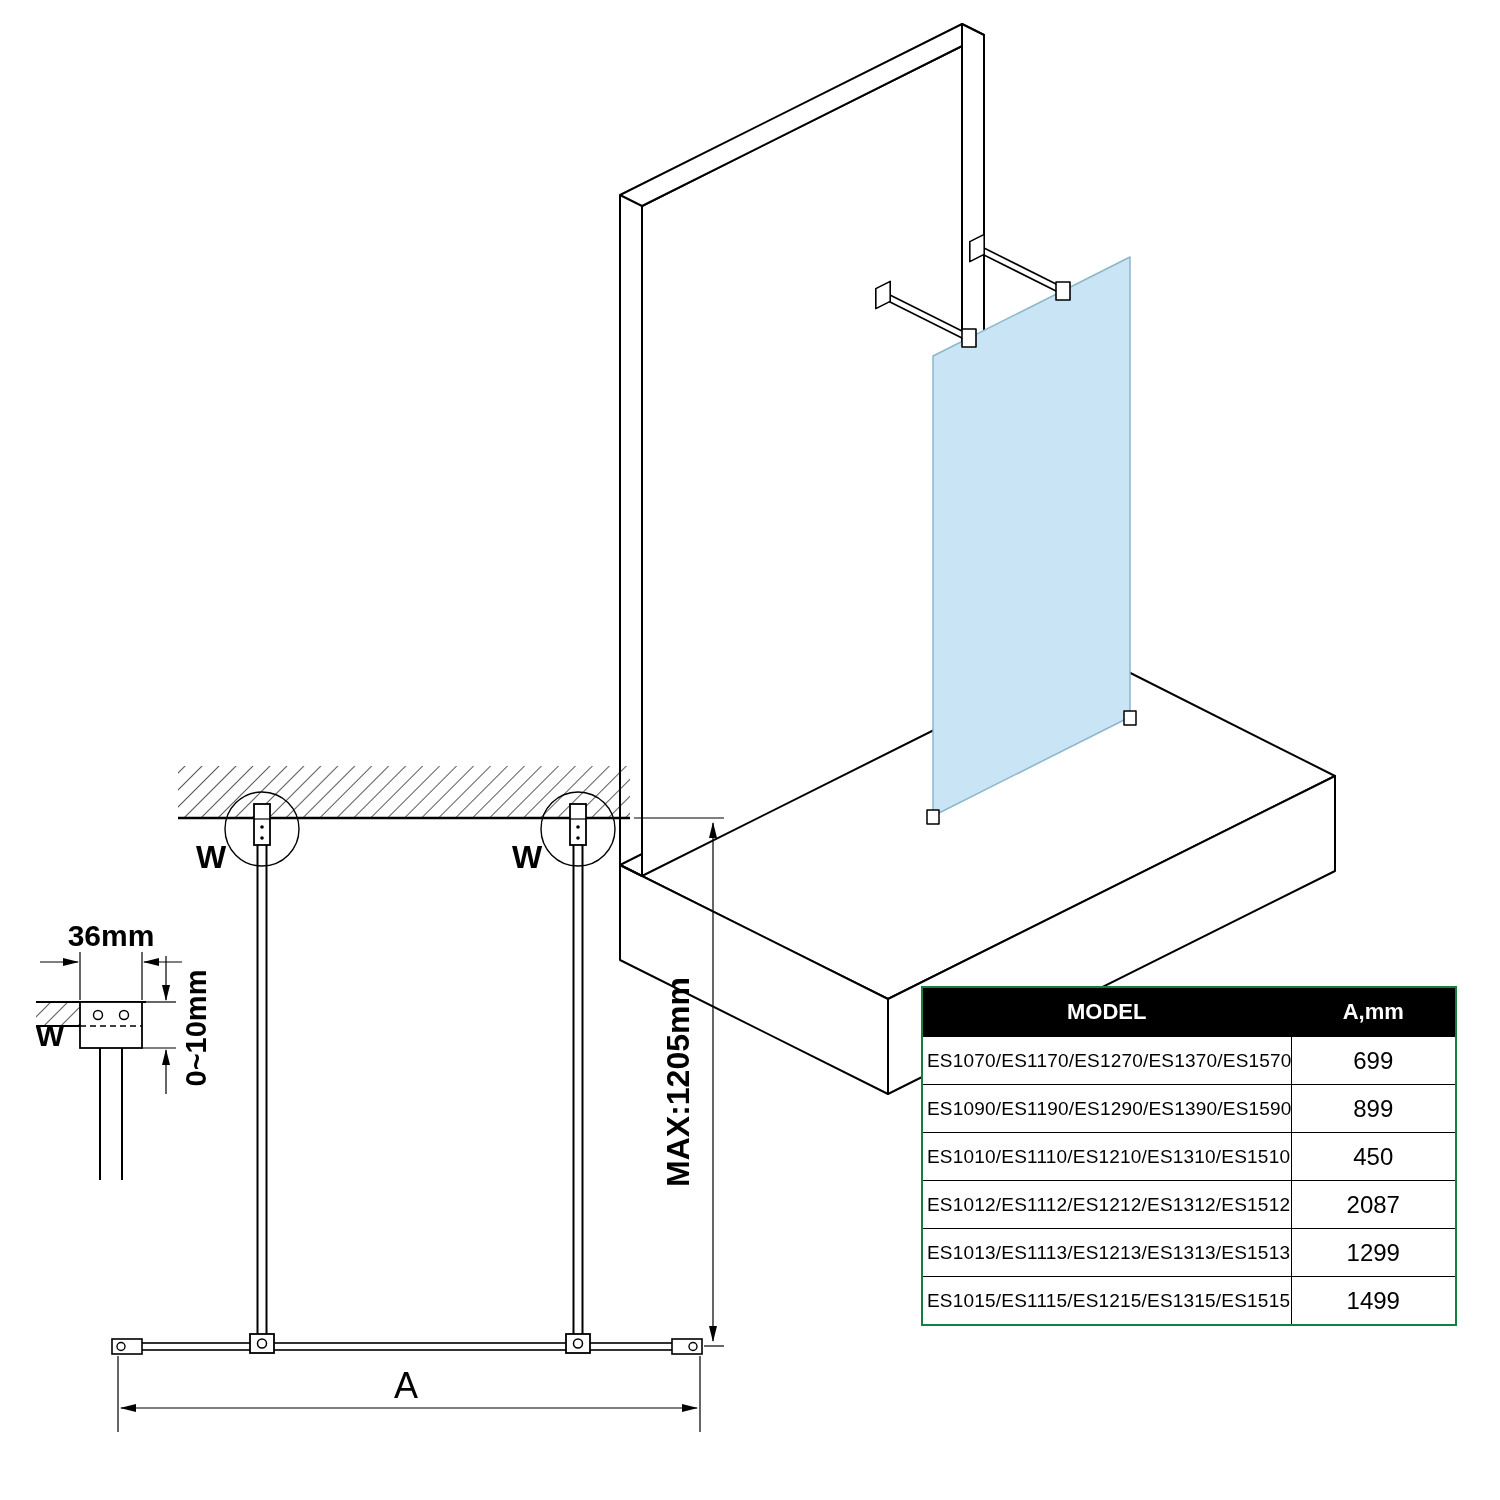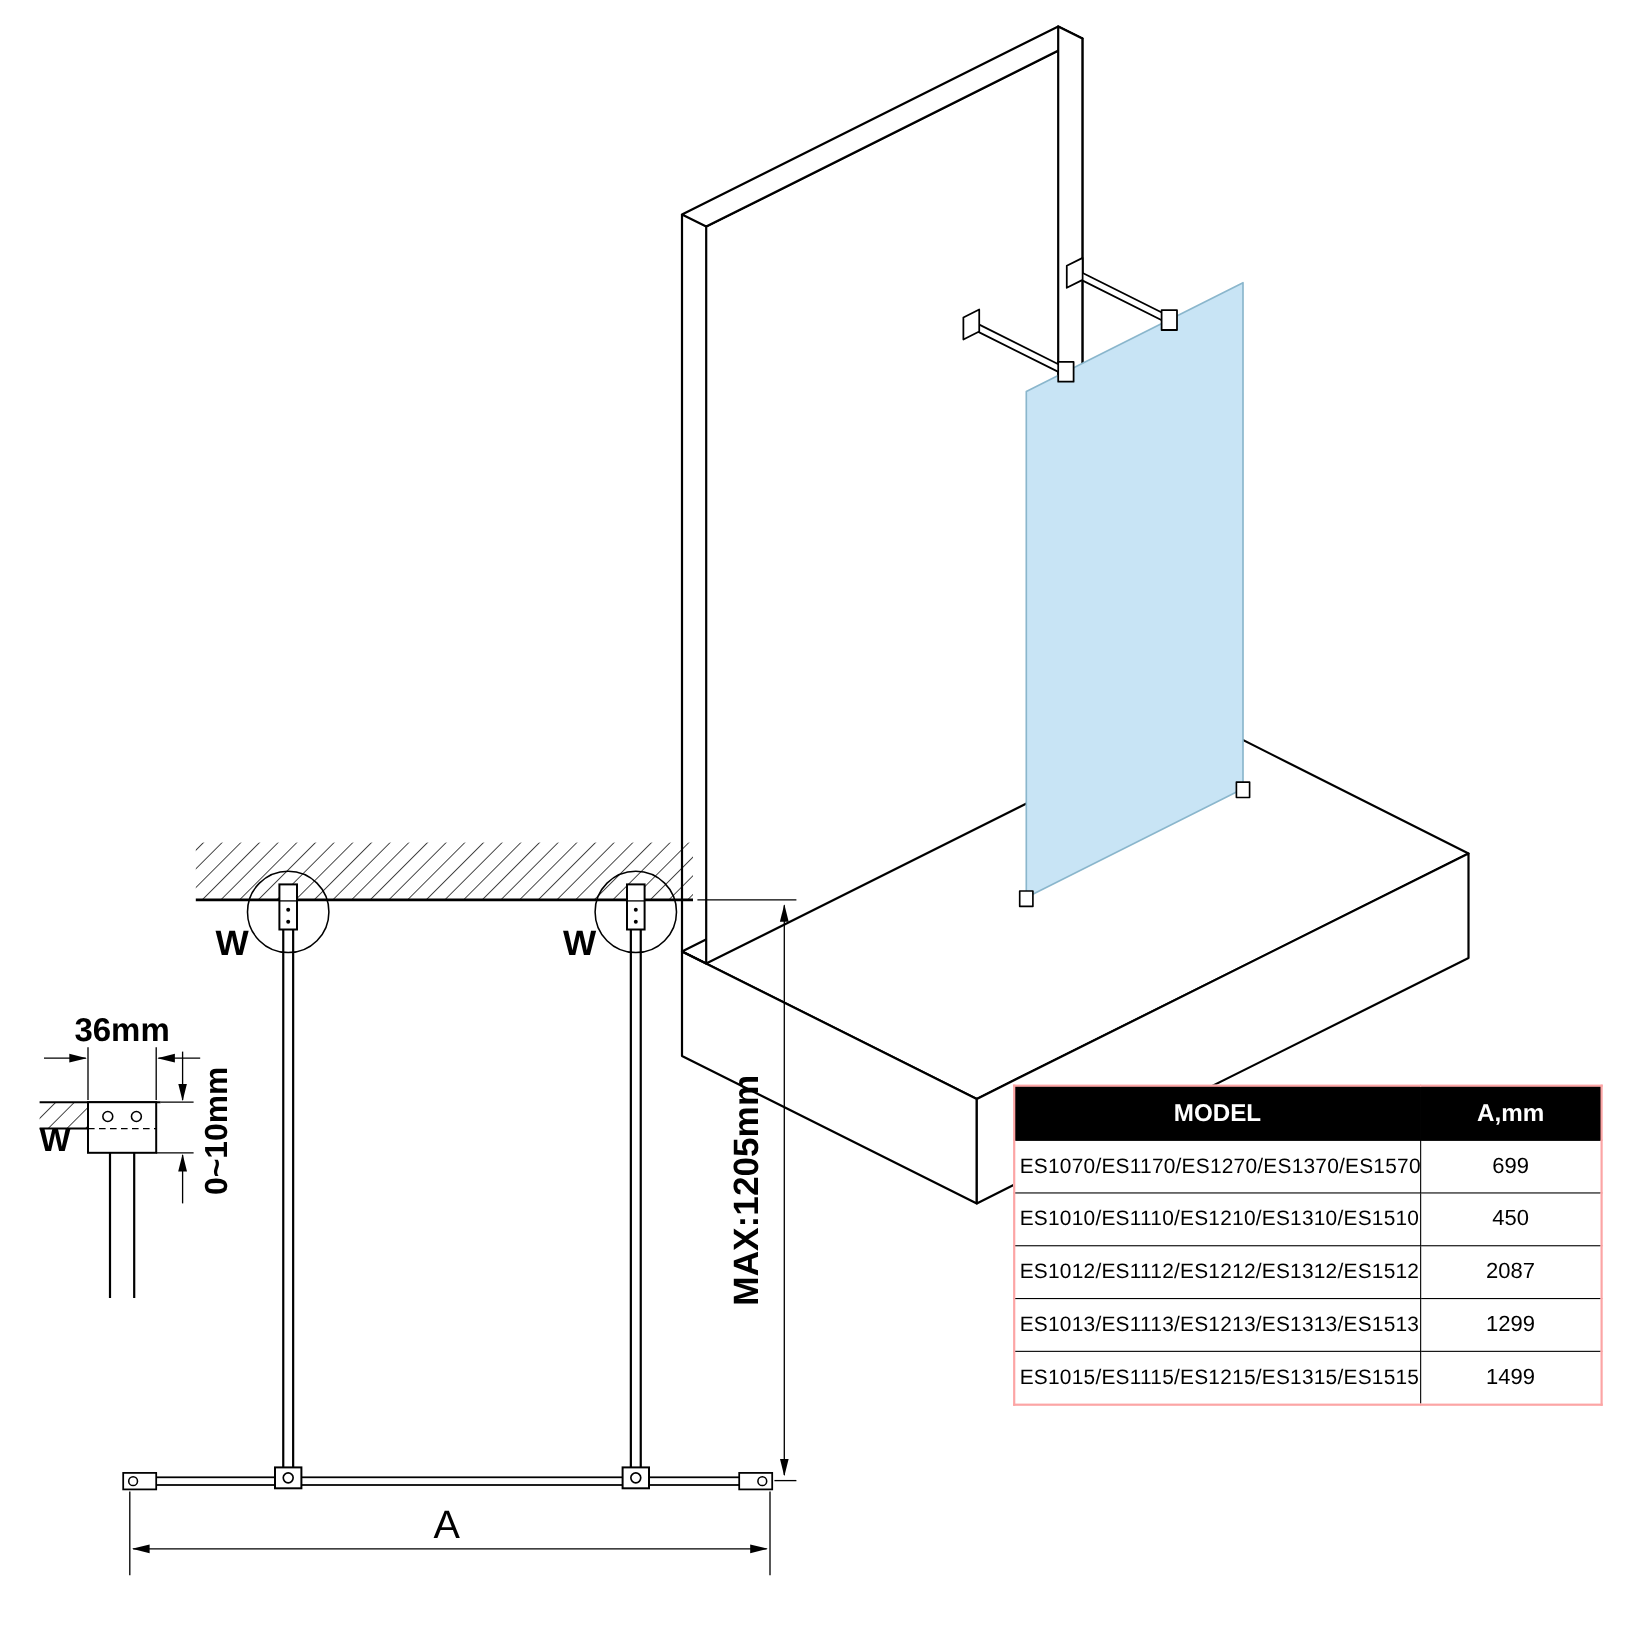--- a/index.html
+++ b/index.html
@@ -3,29 +3,29 @@
 <meta charset="utf-8">
 <style>
   html,body{margin:0;padding:0;background:#ffffff;}
   .page{position:relative;width:1500px;height:1500px;background:#ffffff;
         font-family:"Liberation Sans",sans-serif;overflow:hidden;}
   .drawing{position:absolute;left:0;top:0;}
   .dim-text{font-family:"Liberation Sans",sans-serif;font-weight:bold;fill:#000;}
   .plain-text{font-family:"Liberation Sans",sans-serif;font-weight:normal;fill:#000;}
 
   .model-table{position:absolute;left:921px;top:986px;width:534px;
-               border-collapse:collapse;table-layout:fixed;border:2px solid #fca5a5;
+               border-collapse:collapse;table-layout:fixed;border:2px solid #15803d;
                background:#fff;}
   .model-table th,.model-table td{border:1.5px solid #000;text-align:center;
                vertical-align:middle;padding:0 4px;color:#000;}
   .model-table thead th{background:#000;color:#fff;font-size:22px;font-weight:bold;
                height:48px;border-color:#000;}
   .model-table td{height:47px;text-align:center;}
   .model-table td.model{font-size:19px;letter-spacing:0.2px;}
-  .model-table td.amm{font-size:20px;}
+  .model-table td.amm{font-size:24px;}
   .col-model{width:369px;}
   .col-a{width:165px;}
 </style>
 </head>
 <body>
 
 <div class="page">
 
   <svg class="drawing" width="1500" height="1500" viewBox="0 0 1500 1500">
     <defs>
@@ -155,20 +155,24 @@
         <th>MODEL</th>
         <th>A,mm</th>
       </tr>
     </thead>
     <tbody>
       <tr>
         <td class="model">ES1070/ES1170/ES1270/ES1370/ES1570</td>
         <td class="amm">699</td>
       </tr>
       <tr>
+        <td class="model">ES1090/ES1190/ES1290/ES1390/ES1590</td>
+        <td class="amm">899</td>
+      </tr>
+      <tr>
         <td class="model">ES1010/ES1110/ES1210/ES1310/ES1510</td>
         <td class="amm">450</td>
       </tr>
       <tr>
         <td class="model">ES1012/ES1112/ES1212/ES1312/ES1512</td>
         <td class="amm">2087</td>
       </tr>
       <tr>
         <td class="model">ES1013/ES1113/ES1213/ES1313/ES1513</td>
         <td class="amm">1299</td>

